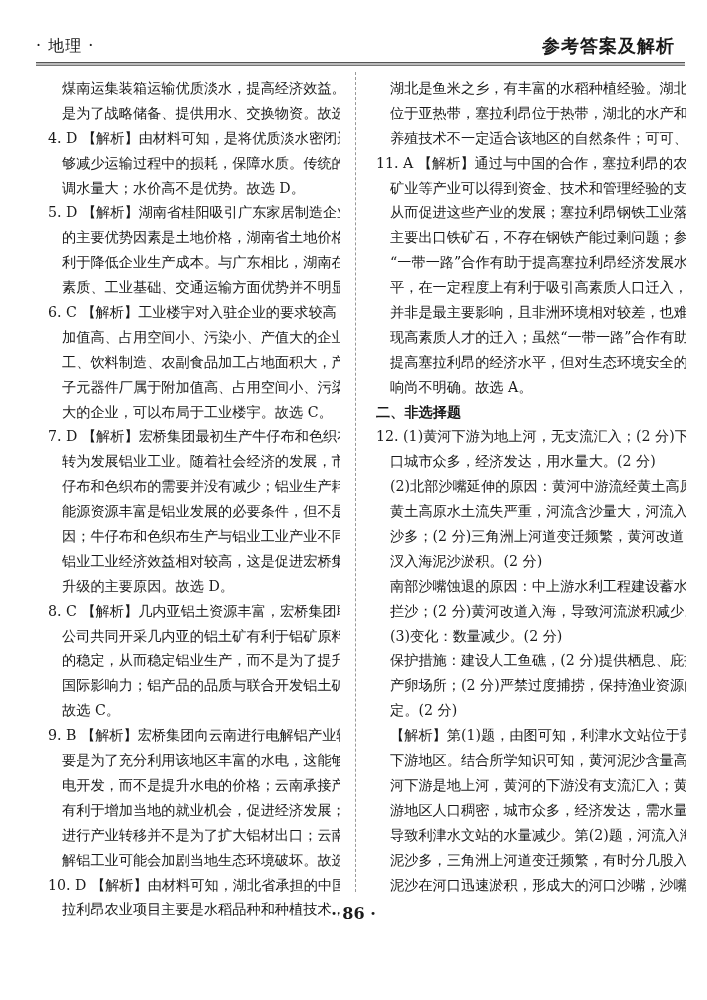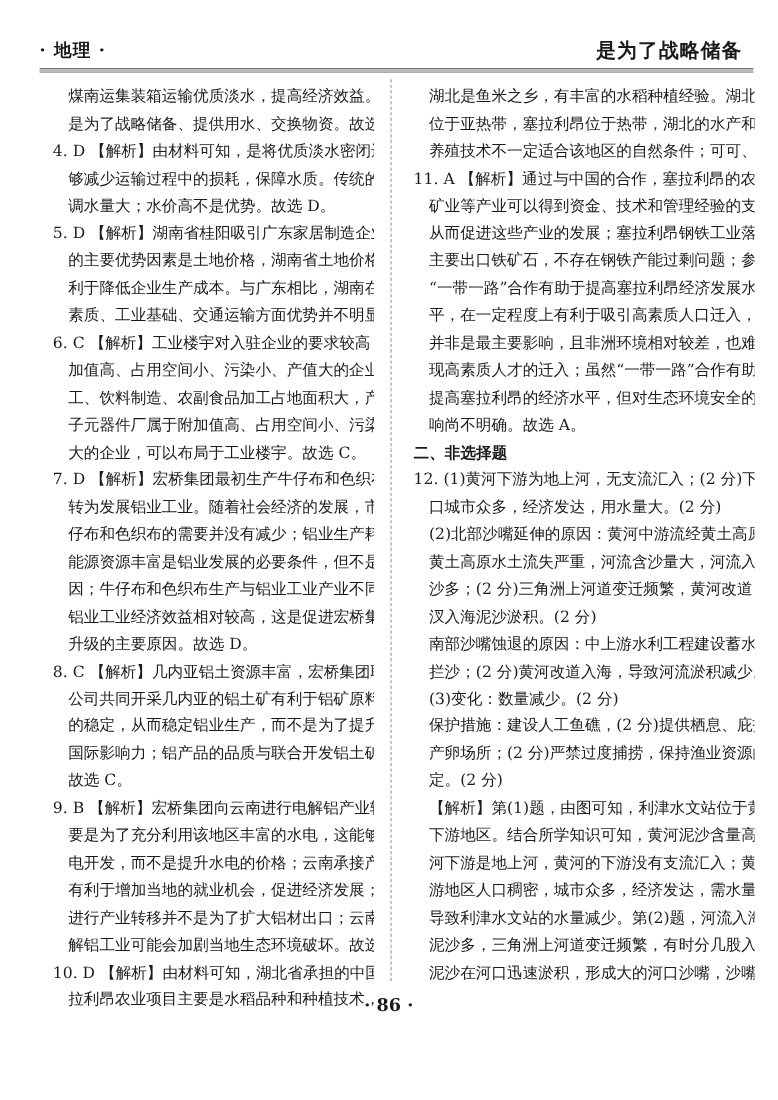--- a/index.html
+++ b/index.html
@@ -1,36 +1,36 @@
 <!DOCTYPE html>
 <html><head>
 <meta charset="utf-8">
 <style>
   html, body { margin:0; padding:0; background:#ffffff; }
   body { width:707px; height:1000px; position:relative; overflow:hidden;
          font-family:"DejaVu Serif", "Liberation Serif", serif; color:#1a1a1a; }
   .header { position:absolute; left:36px; right:22px; top:34px; height:24px; }
-  .header .subject { position:absolute; left:0; top:2px; font-size:16px; font-weight:bold; letter-spacing:1px; }
+  .header .subject { position:absolute; left:0; top:2px; font-size:16px; font-weight:normal; letter-spacing:1px; }
   .header .title { position:absolute; right:10px; top:0; font-size:18px; font-weight:bold; letter-spacing:1px; }
   .rule { position:absolute; left:36px; right:22px; top:62px; height:4px;
           background:linear-gradient(#555 0 1px, #bbb 1px 3px, #777 3px 4px); }
   .col { position:absolute; top:76px; font-size:14.2px; line-height:24.9px; }
   .col.left { left:48px; width:292px; }
   .col.right { left:376px; width:310px; }
   .divider { position:absolute; left:355px; top:72px; height:820px; border-left:1px dashed #999; }
   .line { white-space:nowrap; overflow:hidden; height:24.9px; }
   .indent { padding-left:14px; }
   .page-num { position:absolute; left:0; right:0; top:904px; text-align:center; font-size:16px; font-weight:bold; }
 </style>
 </head>
 <body>
 
 <div class="header">
   <span class="subject">· 地理 ·</span>
-  <span class="title">是为了战略储备</span>
+  <span class="title">参考答案及解析</span>
 </div>
 <div class="rule"></div>
 
 <div class="col left" id="leftcol">
     <div class="line indent">煤南运集装箱运输优质淡水，提高经济效益。企业不</div>
     <div class="line indent">是为了战略储备、提供用水、交换物资。故选 A。</div>
     <div class="line">4. D 【解析】由材料可知，是将优质淡水密闭运输，能</div>
     <div class="line indent">够减少运输过程中的损耗，保障水质。传统的南水北</div>
     <div class="line indent">调水量大；水价高不是优势。故选 D。</div>
     <div class="line">5. D 【解析】湖南省桂阳吸引广东家居制造企业入驻</div>

